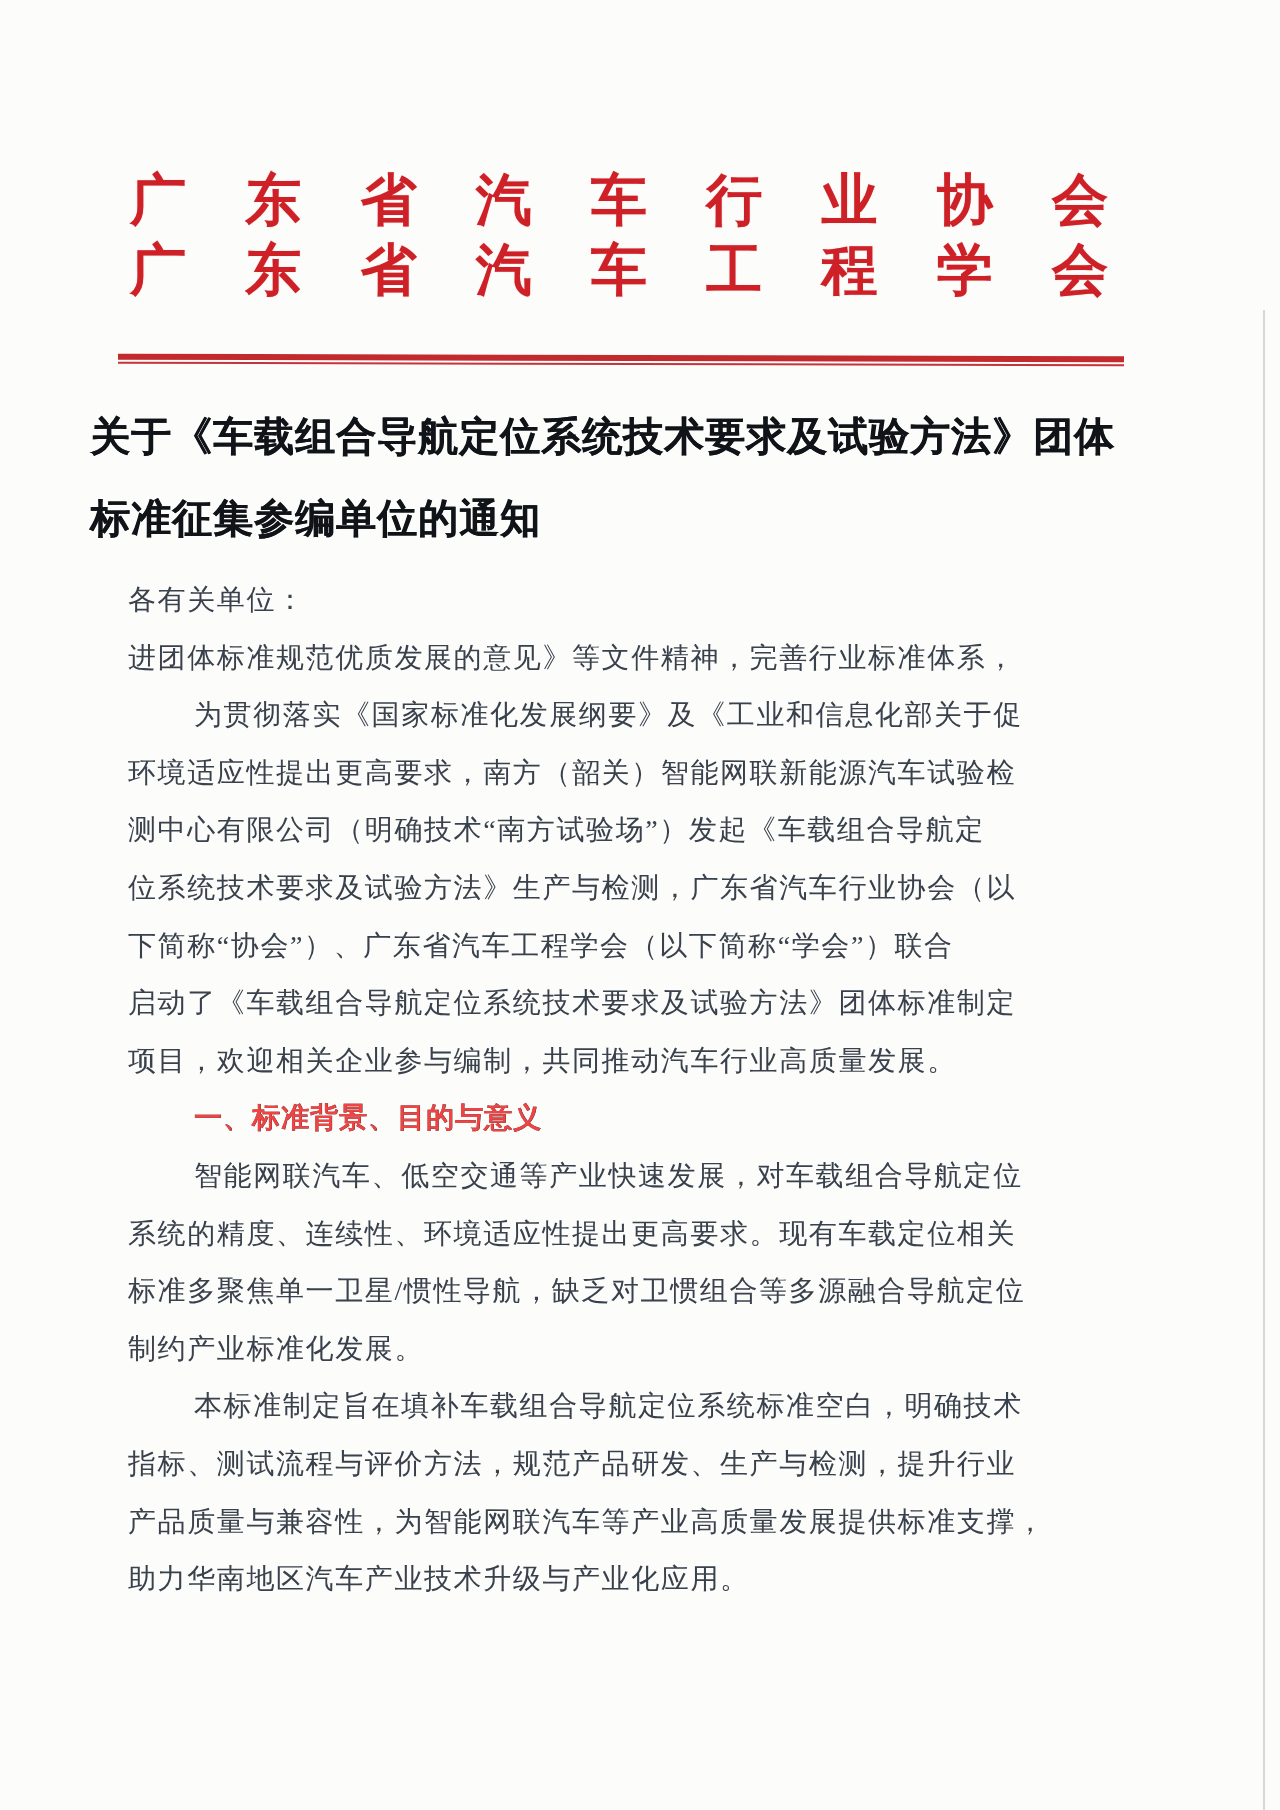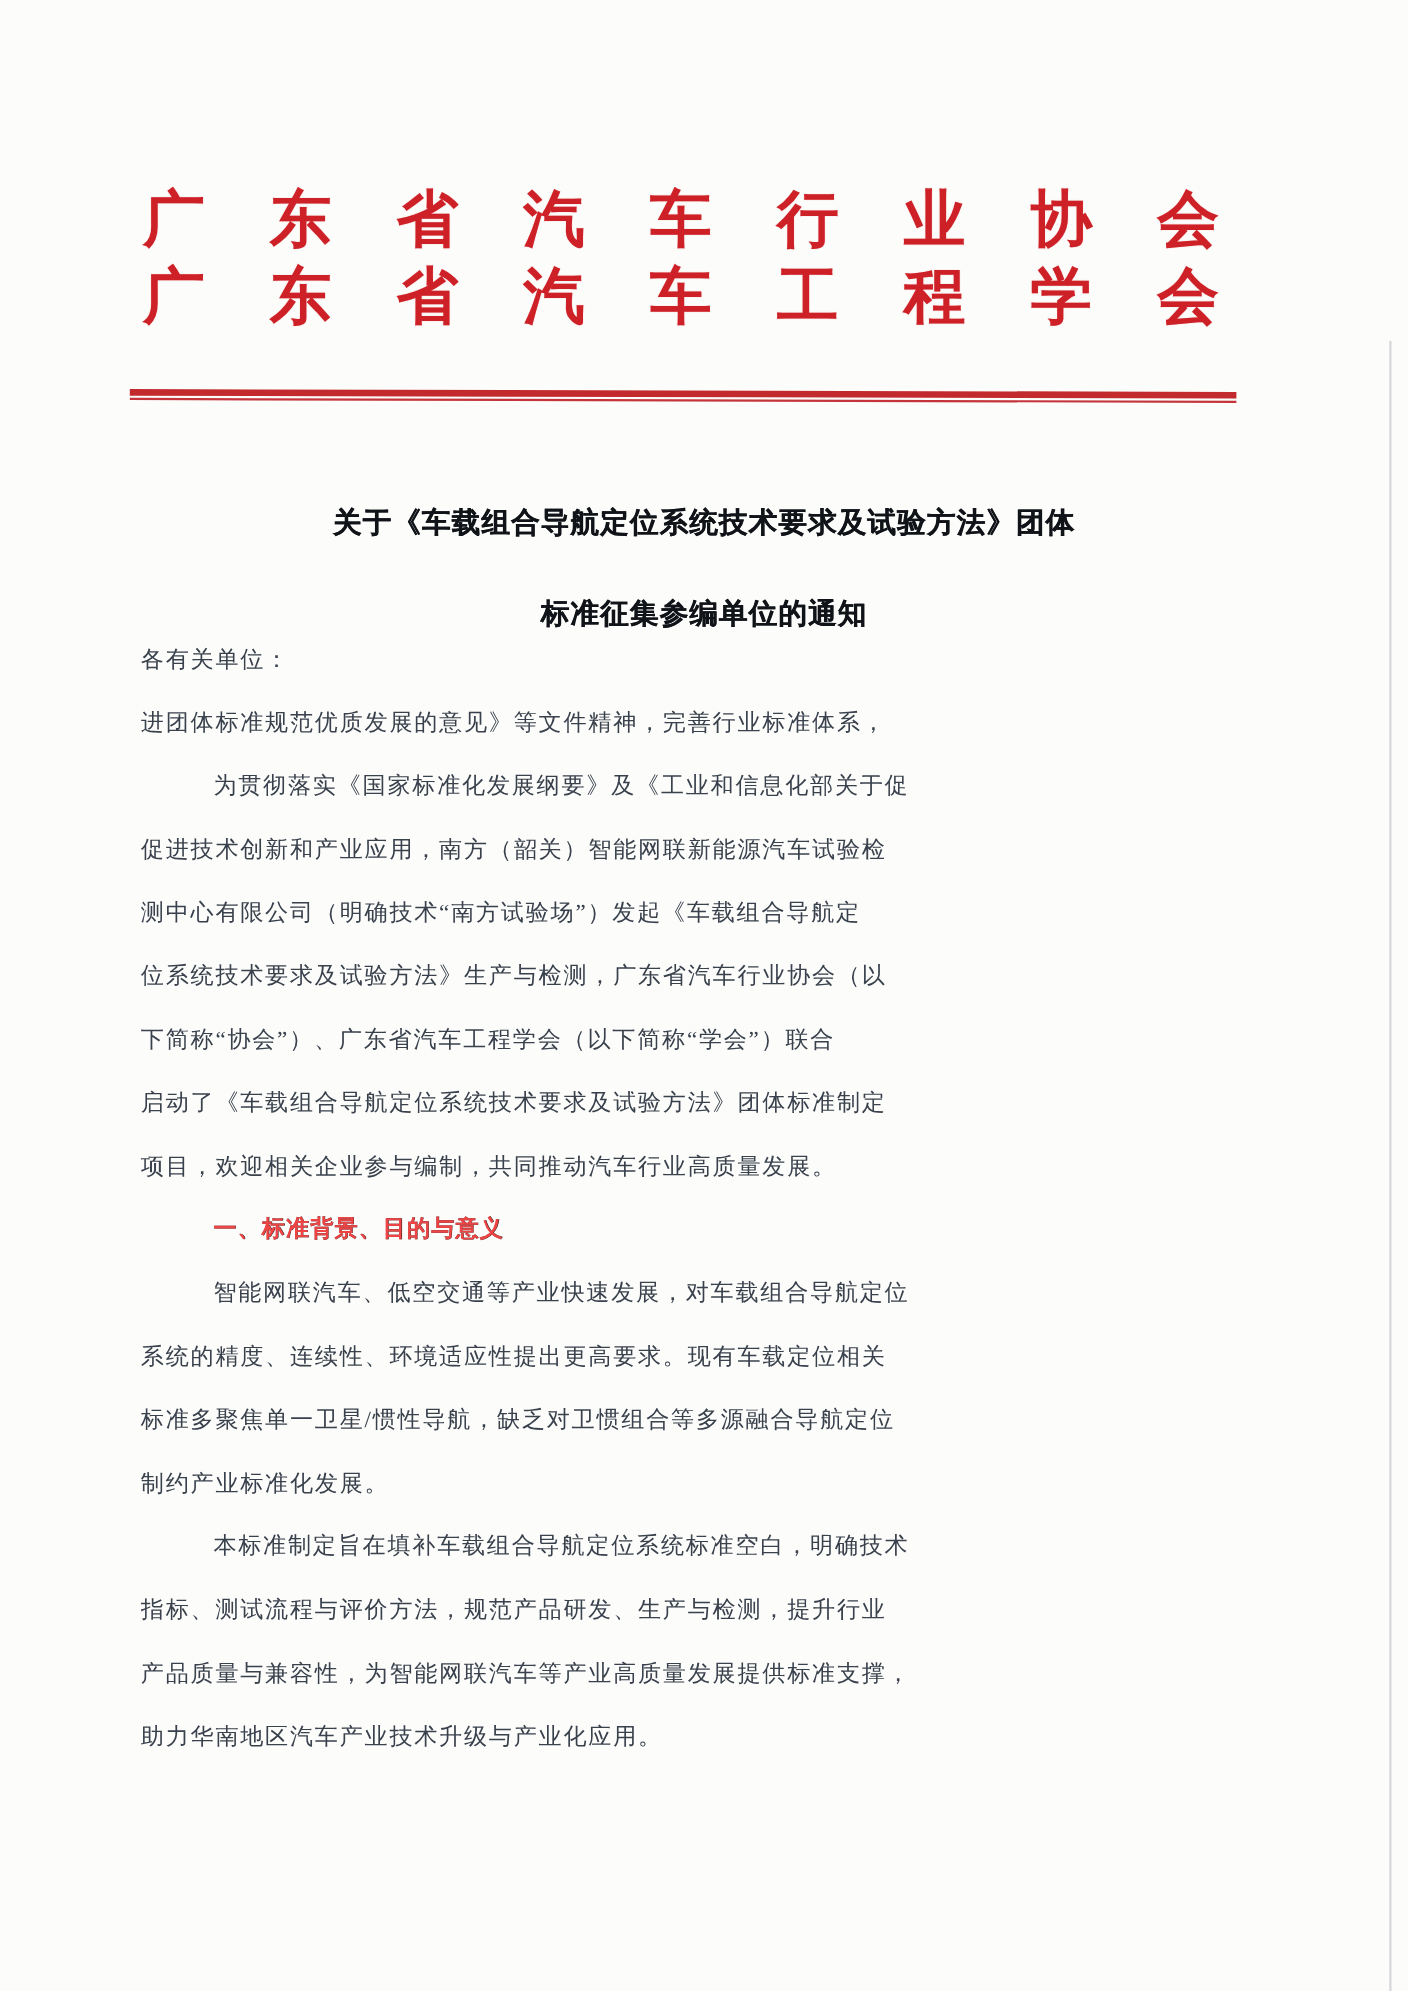--- a/index.html
+++ b/index.html
@@ -25,32 +25,31 @@
   .org-line--2 { top:240px; }
 
   
   .rule { position:absolute; left:118px; top:355px; width:1006px; }
   .rule-thick { height:6px; background:#c32a2e; transform:rotate(.15deg); }
   .rule-thin  { height:2px; background:#c4343a; margin-top:2px; transform:rotate(.15deg); }
 
   
   .doc-title {
     position:absolute; left:90px; width:1100px;
-    text-align:center; font-weight:700; color:#101318;
-    font-size:26px; line-height:44px; letter-spacing:1px;
+    font-weight:700; color:#101318;
+    font-size:40px; line-height:44px; letter-spacing:1px;
     text-shadow:.4px 0 0 #101318;
-    margin-top:39px;
   }
   .doc-title--1 { top:415px; }
   .doc-title--2 { top:497px; }
 
   
   .body-text {
     position:absolute; left:128px; top:571px; width:1060px;
-    font-size:21px; color:#39414d; letter-spacing:1.6px;
+    font-size:28px; color:#39414d; letter-spacing:1.6px;
   }
   .bline { height:57.6px; line-height:57.6px; white-space:nowrap; }
   .bline--indent { padding-left:66px; }
   .bline--heading {
     font-family:"Liberation Sans", sans-serif;
     font-weight:700; color:#ef4444; letter-spacing:1px;
     text-shadow:.3px 0 0 #14171d;
   }
 </style>
 </head>
@@ -88,21 +87,21 @@
     <div class="rule-thin"></div>
   </div>
 
   <div class="doc-title doc-title--1">关于《车载组合导航定位系统技术要求及试验方法》团体</div>
   <div class="doc-title doc-title--2">标准征集参编单位的通知</div>
 
   <div class="body-text">
     <div class="bline">各有关单位：</div>
     <div class="bline">进团体标准规范优质发展的意见》等文件精神，完善行业标准体系，</div>
     <div class="bline bline--indent">为贯彻落实《国家标准化发展纲要》及《工业和信息化部关于促</div>
-    <div class="bline">促进技术创新和产业应用，南方（韶关）智能网联新能源汽车试验检</div>
+    <div class="bline">环境适应性提出更高要求，南方（韶关）智能网联新能源汽车试验检</div>
     <div class="bline">测中心有限公司（明确技术“南方试验场”）发起《车载组合导航定</div>
     <div class="bline">位系统技术要求及试验方法》生产与检测，广东省汽车行业协会（以</div>
     <div class="bline">下简称“协会”）、广东省汽车工程学会（以下简称“学会”）联合</div>
     <div class="bline">启动了《车载组合导航定位系统技术要求及试验方法》团体标准制定</div>
     <div class="bline">项目，欢迎相关企业参与编制，共同推动汽车行业高质量发展。</div>
     <div class="bline bline--indent bline--heading">一、标准背景、目的与意义</div>
     <div class="bline bline--indent">智能网联汽车、低空交通等产业快速发展，对车载组合导航定位</div>
     <div class="bline">系统的精度、连续性、环境适应性提出更高要求。现有车载定位相关</div>
     <div class="bline">标准多聚焦单一卫星/惯性导航，缺乏对卫惯组合等多源融合导航定位</div>
     <div class="bline">制约产业标准化发展。</div>

